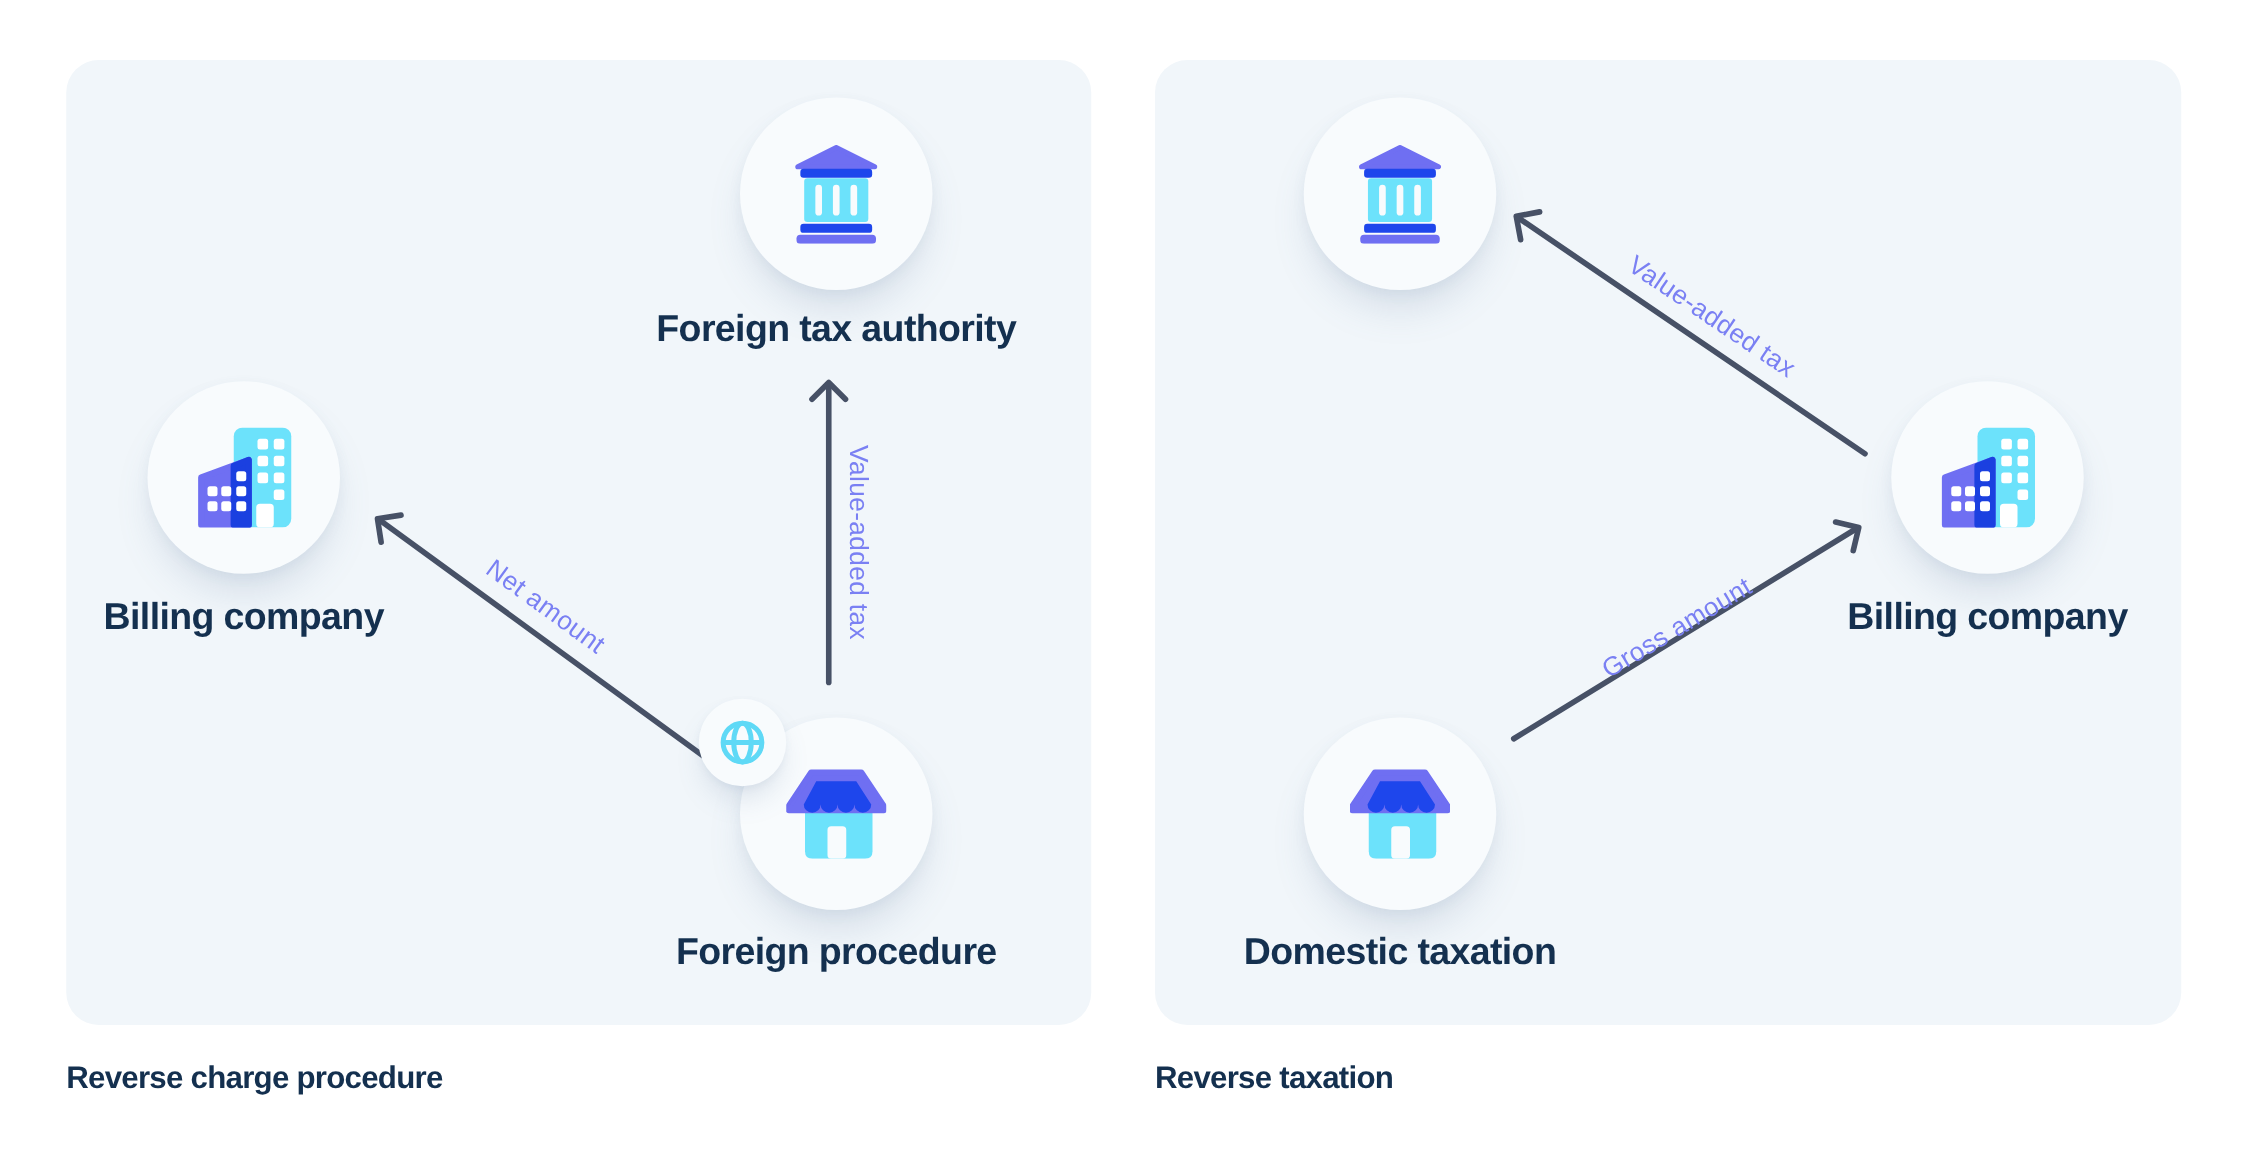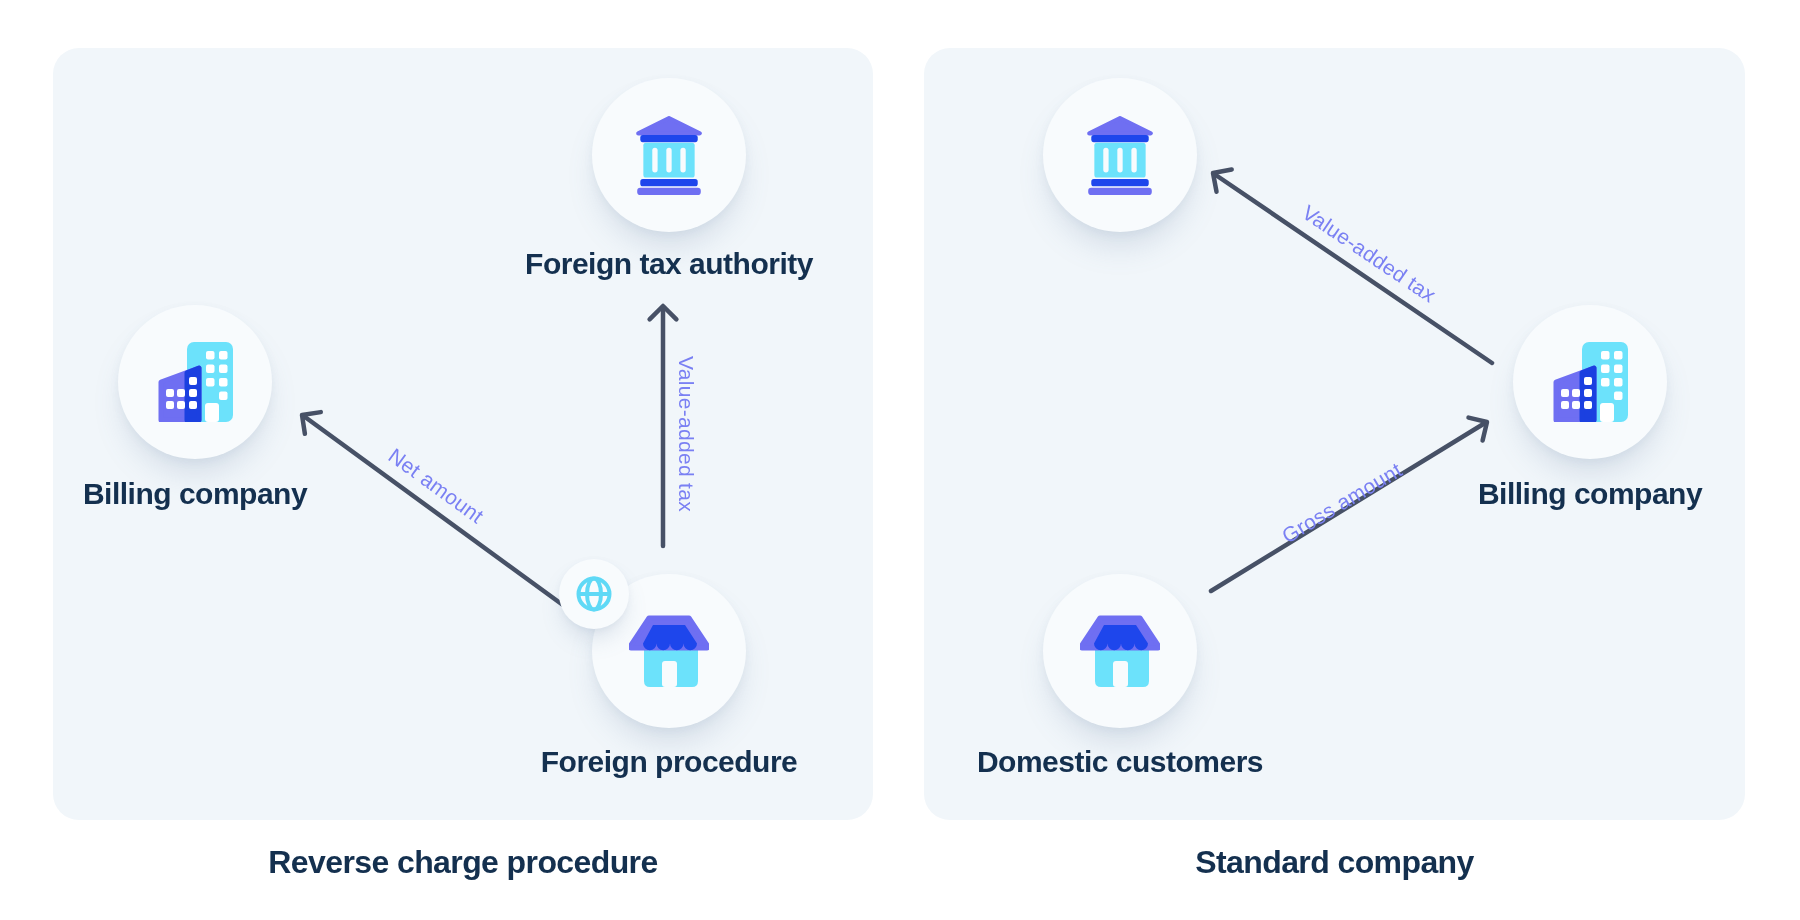--- a/index.html
+++ b/index.html
@@ -3,22 +3,22 @@
 <meta charset="utf-8">
 <style>
   html,body{margin:0;padding:0;background:#ffffff;}
   body{font-family:"Liberation Sans","DejaVu Sans",sans-serif;}
   .stage{position:relative;width:1800px;height:920px;background:#ffffff;overflow:hidden;}
 
   .panel{position:absolute;top:48px;width:820px;height:772px;background:#f1f6fa;border-radius:26px;}
   .panel.left{left:53px;}
   .panel.right{left:924px;width:821px;}
 
-  .caption{position:absolute;top:840px;height:48px;text-align:center;
-    font-size:32px;font-weight:bold;color:#14304f;letter-spacing:-0.6px;line-height:44px;}
+  .caption{position:absolute;top:840px;height:48px;text-align:left;
+    font-size:25px;font-weight:bold;color:#14304f;letter-spacing:-0.6px;line-height:44px;}
   .caption.left{left:53px;width:820px;}
   .caption.right{left:924px;width:821px;}
 
   .node-circle{position:absolute;width:154px;height:154px;border-radius:50%;
     background:#f8fbfd;z-index:2;display:flex;align-items:center;justify-content:center;
     box-shadow:0 20px 32px -8px rgba(96,125,160,0.22),0 3px 10px rgba(96,125,160,0.07);}
   .badge-circle{position:absolute;width:70px;height:70px;border-radius:50%;
     background:#f8fbfd;z-index:3;display:flex;align-items:center;justify-content:center;
     box-shadow:0 14px 24px -6px rgba(96,125,160,0.22),0 2px 6px rgba(96,125,160,0.08);}
 
@@ -179,21 +179,21 @@
   <div class="node-label" id="lbl-r-bill">Billing company</div>
 
   <div class="node-circle" id="pos-r-cust">
     <svg width="80" height="72" viewBox="0 0 80 72">
       <path d="M15,30 h54 v36 q0,6 -6,6 h-42 q-6,0 -6,-6 Z" fill="#6ce2fb"></path>
       <rect x="33" y="46" width="15" height="26" rx="3" fill="#f8fbfd"></rect>
       <path d="M20,3 L60,3 L78,30 L78,33 L2,33 L2,30 Z" fill="#6f6ff2" stroke="#6f6ff2" stroke-width="5" stroke-linejoin="round"></path>
       <path d="M24,10 L56,10 L68,28.5 a6.75,6.75 0 0 1 -13.5,0 a6.75,6.75 0 0 1 -13.5,0 a6.75,6.75 0 0 1 -13.5,0 a6.75,6.75 0 0 1 -13.5,0 Z" fill="#1e46ec"></path>
     </svg>
   </div>
-  <div class="node-label" id="lbl-r-cust">Domestic customers</div>
+  <div class="node-label" id="lbl-r-cust">Domestic taxation</div>
 
   <div class="arrow-label" id="albl-vat-r">Value-added tax</div>
   <div class="arrow-label" id="albl-gross">Gross amount</div>
 
   <div class="caption left">Reverse charge procedure</div>
-  <div class="caption right">Standard company</div>
+  <div class="caption right">Reverse taxation</div>
 
 </div>
 
 </body></html>

